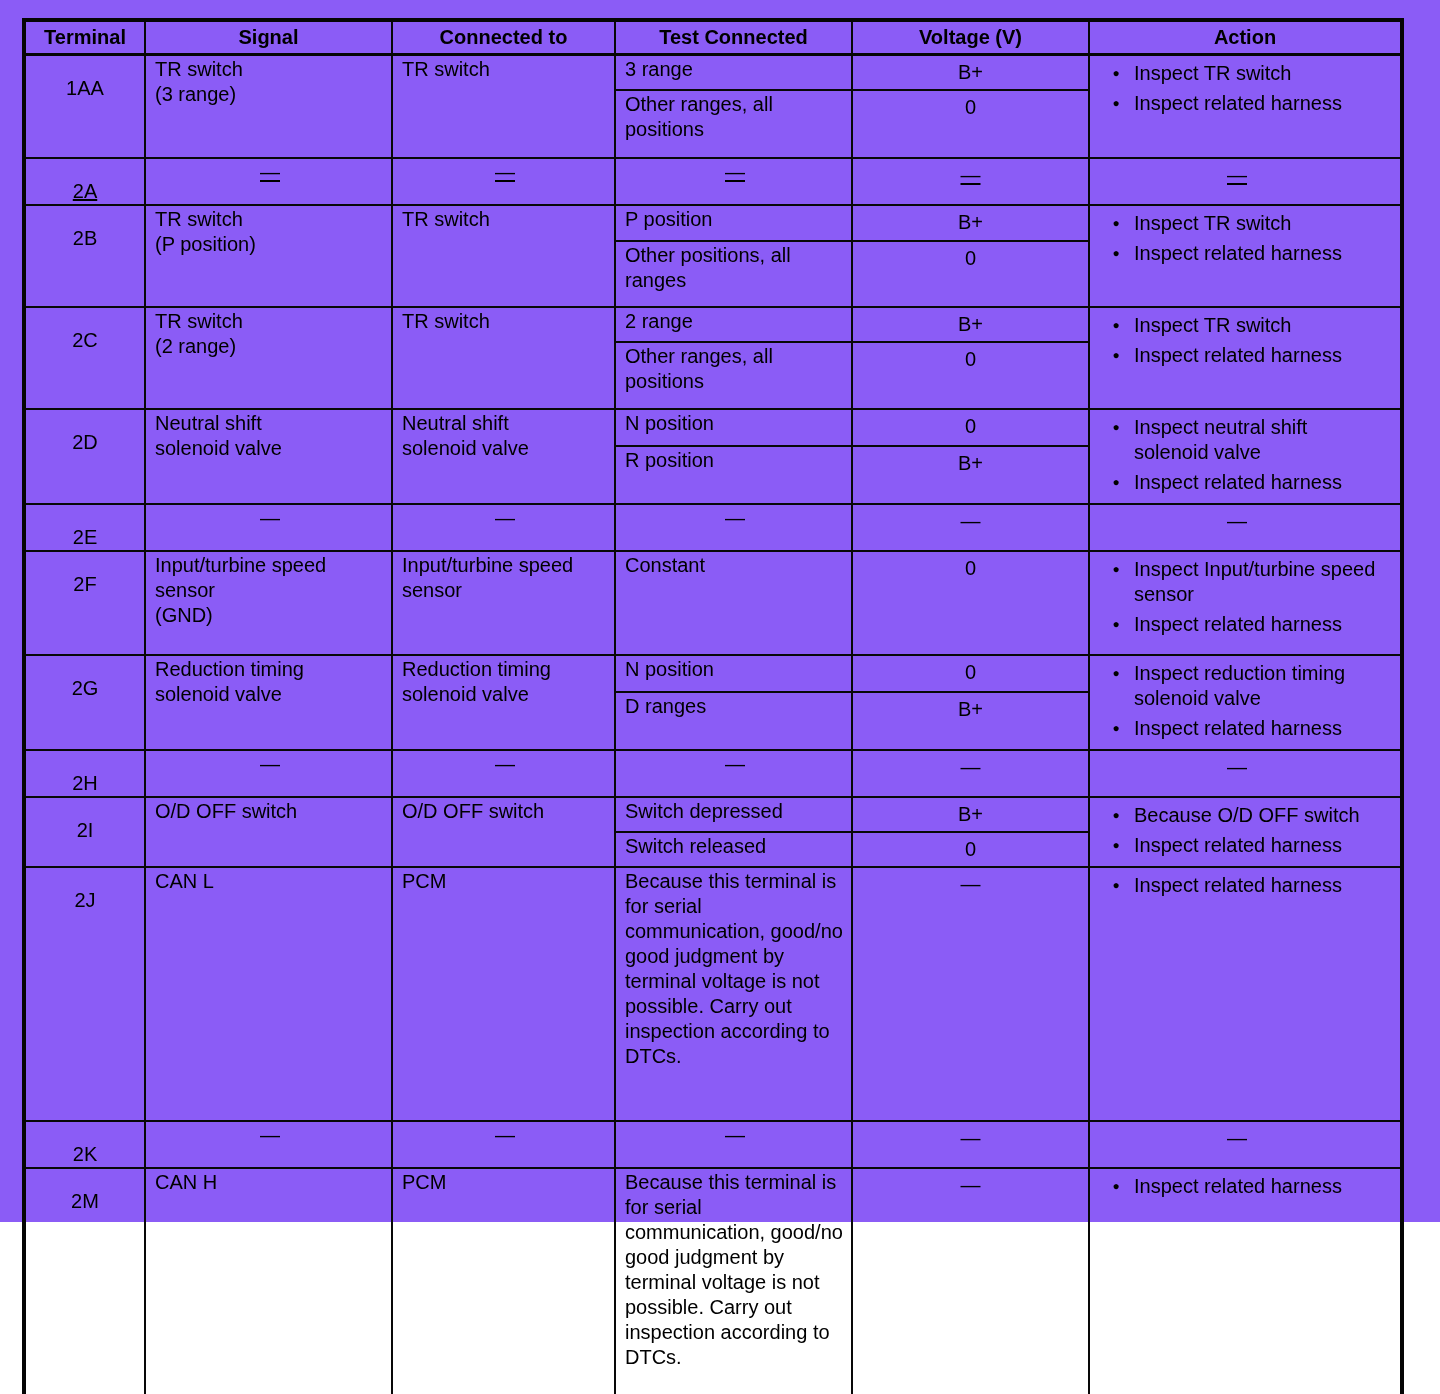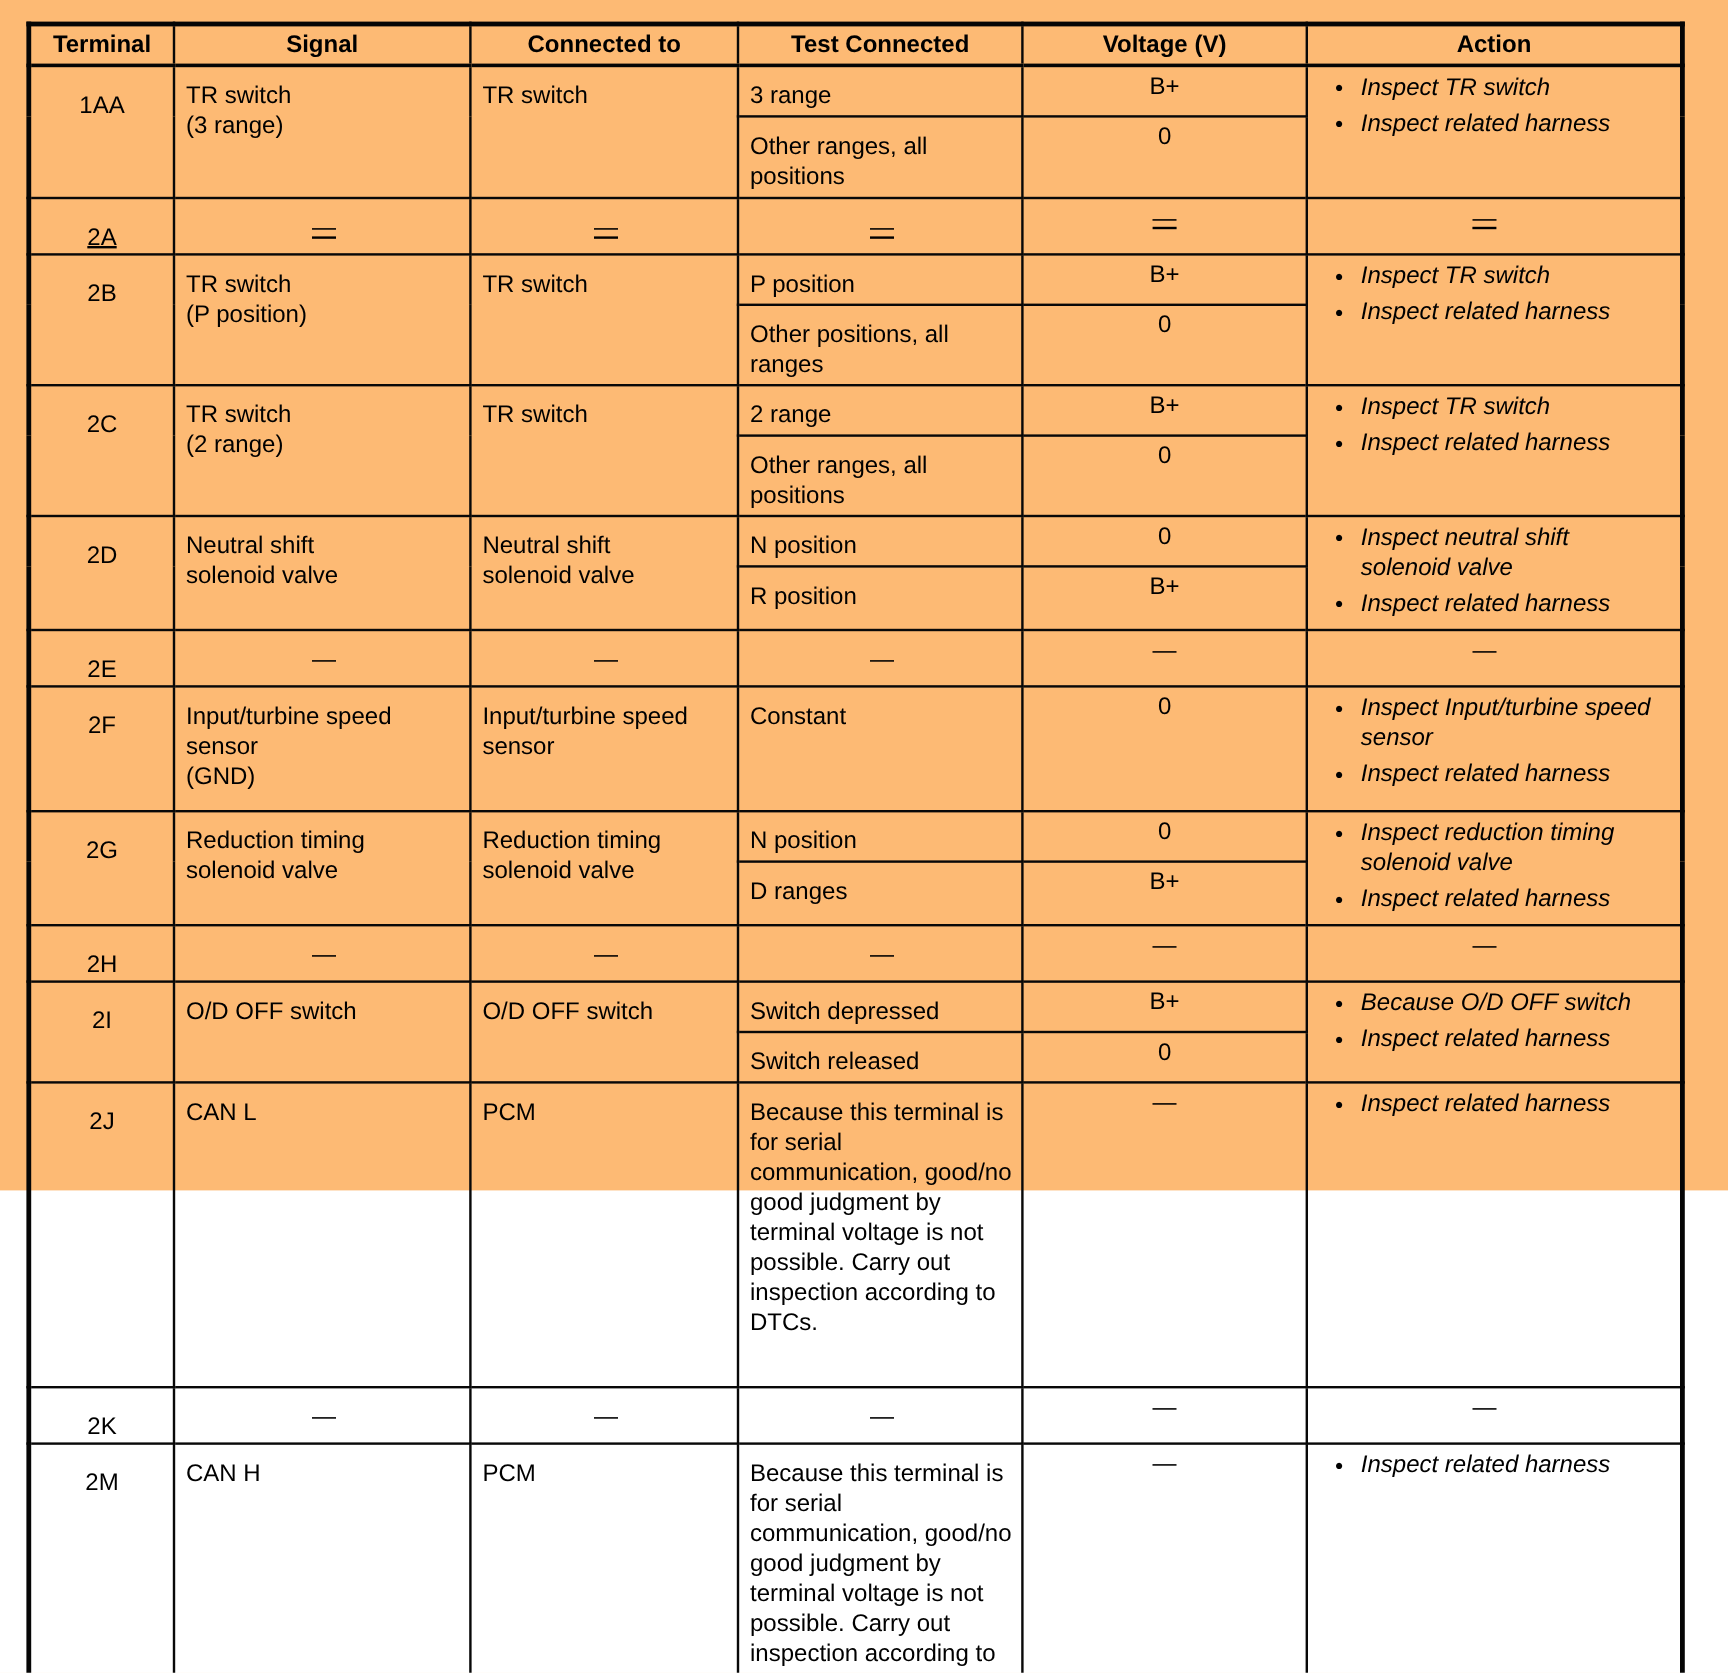--- a/index.html
+++ b/index.html
@@ -10,22 +10,22 @@
   body {
     width: 1440px;
     height: 1394px;
     font-family: "Liberation Sans", "DejaVu Sans", sans-serif;
     color: #000;
     position: relative;
   }
   .page {
     position: relative;
     width: 1440px;
-    height: 992px;
-    background: #fdba74;
+    height: 1222px;
+    background: #8b5cf6;
   }
   table.terminal-table {
     position: absolute;
     left: 22px;
     top: 18px;
     width: 1378px;
     border-collapse: collapse;
     table-layout: fixed;
     border: 4px solid #050505;
   }
@@ -41,21 +41,21 @@
     font-weight: bold;
     text-align: center;
     padding: 3px 2px;
     border-bottom: 3px solid #050505;
   }
   td.cell-terminal {
     text-align: center;
     padding-top: 20px;
   }
   td.cell-text {
-    padding: 12px 6px 3px 9px;
+    padding: 1px 6px 3px 9px;
     white-space: pre-line;
   }
   td.cell-voltage {
     text-align: center;
     padding-top: 4px;
   }
   td.cell-action {
     padding: 4px 24px 3px 8px;
   }
   td.dash-cell {
@@ -68,21 +68,20 @@
   }
   .bullet {
     flex: none;
     width: 36px;
     text-align: center;
     font-size: 12px;
     line-height: 25px;
   }
   .action-text {
     flex: 1;
-    font-style: italic;
   }
 </style>
 </head>
 <body>
 
 <div class="page">
   <table class="terminal-table">
     <colgroup>
       <col style="width:121px">
       <col style="width:247px">

